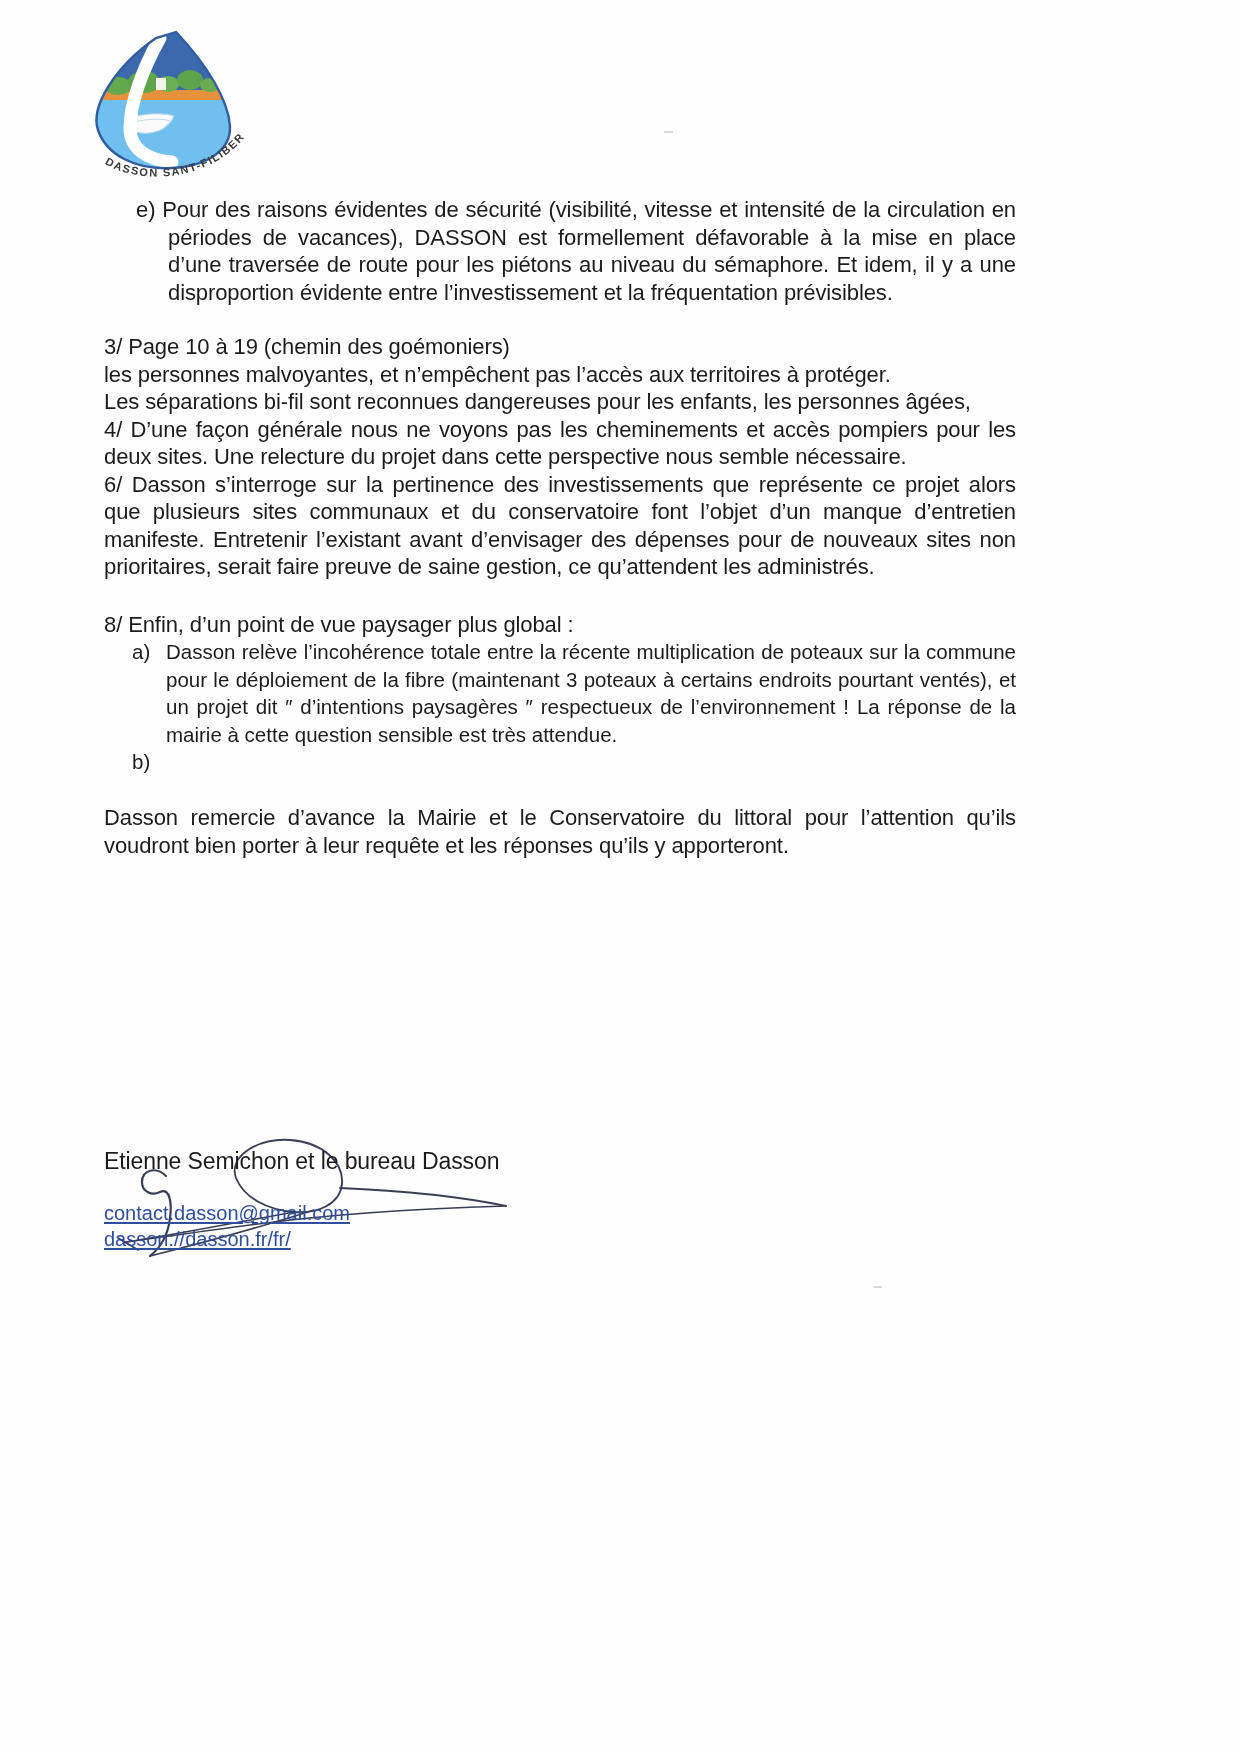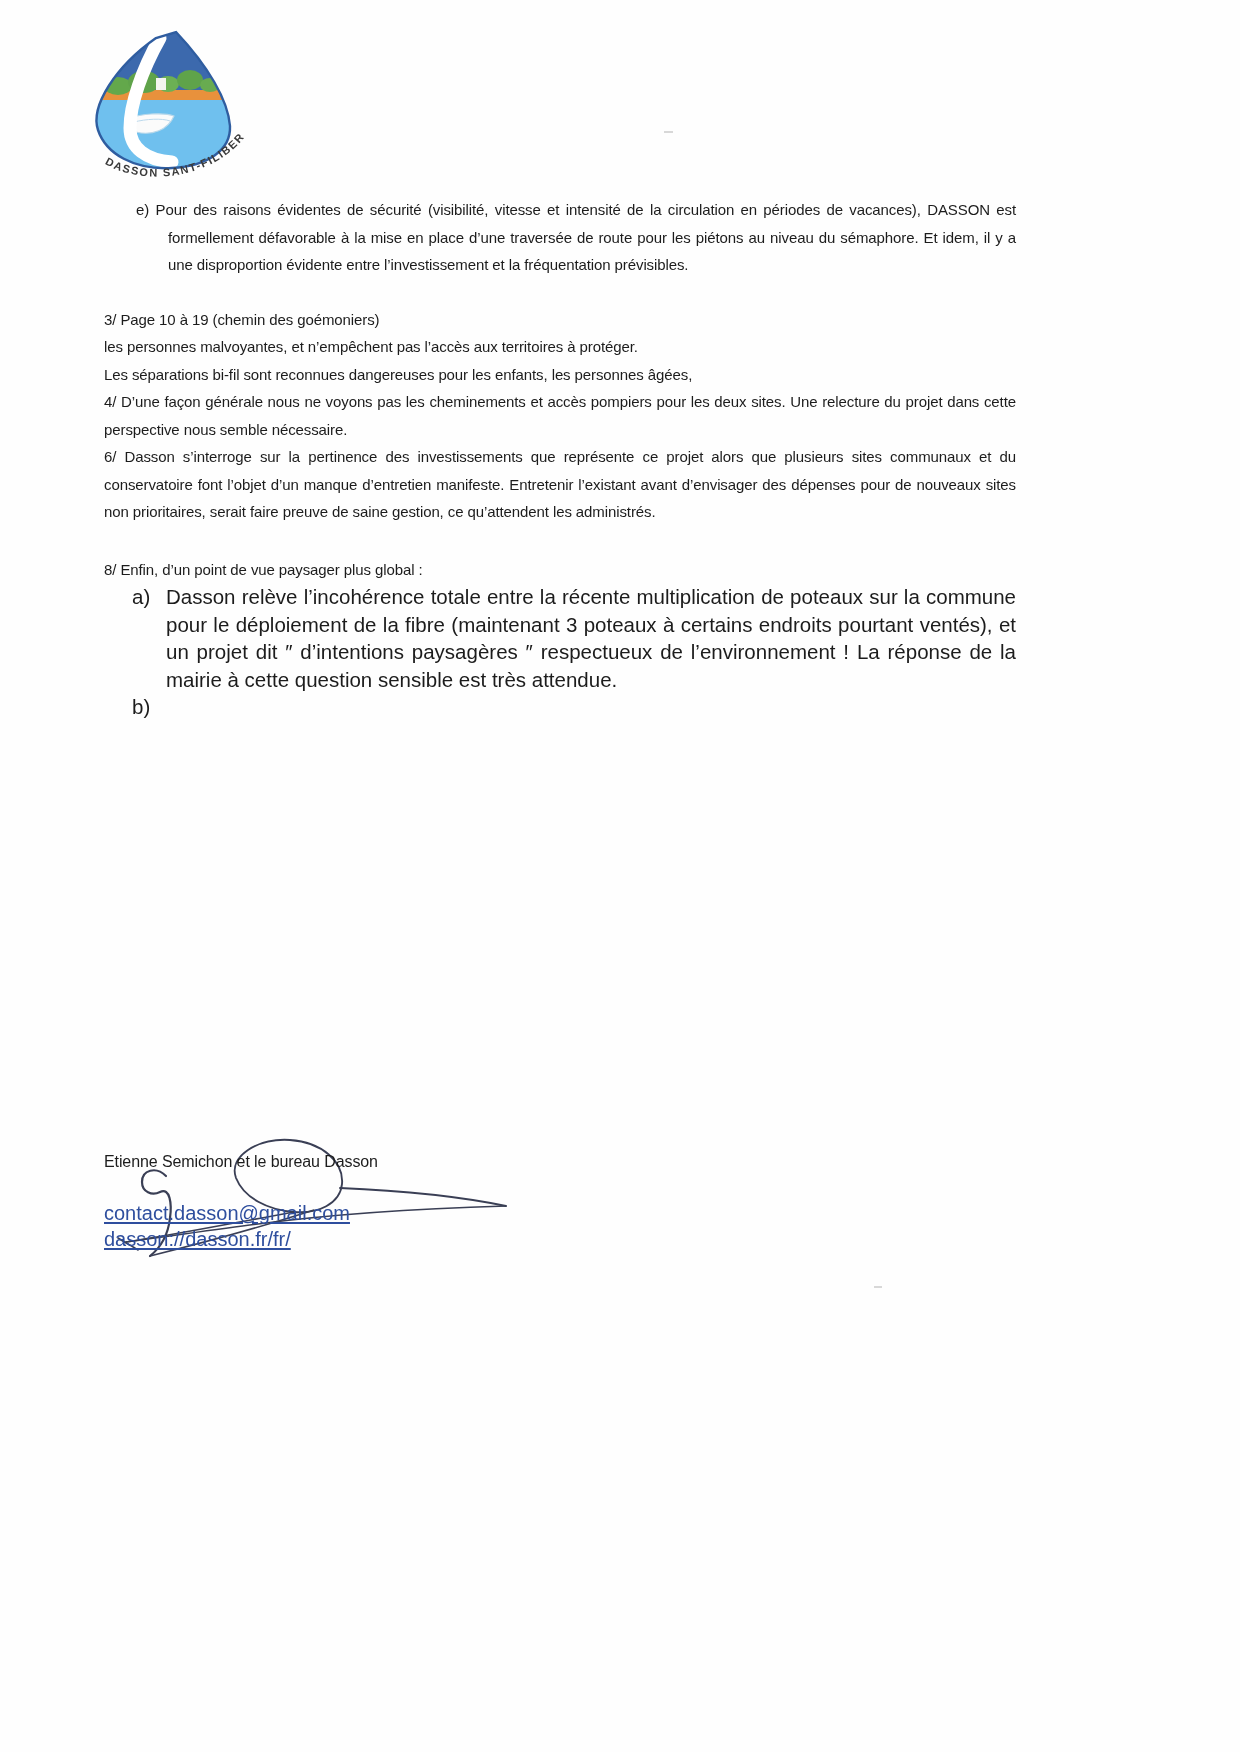--- a/index.html
+++ b/index.html
@@ -36,21 +36,21 @@
   
   .content {
     position: absolute;
     left: 104px;
     top: 196px;
     width: 912px;
   }
 
   p, .para {
     margin: 0;
-    font-size: 15px;
+    font-size: 22px;
     line-height: 27.5px;
     text-align: justify;
     text-justify: inter-word;
     letter-spacing: -0.1px;
     color: #1c1c1c;
   }
 
   .para-lettered {
     padding-left: 64px;
     text-indent: -32px;
@@ -90,21 +90,21 @@
     top: 1132px;
     width: 420px;
     height: 130px;
   }
   .signature-svg { display: block; }
 
   .signer {
     position: absolute;
     left: 104px;
     top: 1148px;
-    font-size: 16px;
+    font-size: 23px;
     color: #1c1c1c;
   }
 
   .contact {
     position: absolute;
     left: 104px;
     top: 1200px;
     font-size: 20px;
     line-height: 26px;
   }
@@ -192,20 +192,21 @@
         <span class="marker">a)</span>
         <span>Dasson relève l’incohérence totale entre la récente multiplication de poteaux sur la commune pour le déploiement de la fibre (maintenant 3 poteaux à certains endroits pourtant ventés), et un projet dit ″ d’intentions paysagères ″ respectueux de l’environnement ! La réponse de la mairie à cette question sensible est très attendue.</span>
       </li>
       <li>
         <span class="marker">b)</span>
       </li>
     </ul>
 
     <div class="gap-lg"></div>
 
+    <p class="para">Dasson remercie d’avance la Mairie et le Conservatoire du littoral pour l’attention qu’ils voudront bien porter à leur requête et les réponses qu’ils y apporteront.</p>
   </div>
 
   <div class="signature-wrap">
     <svg class="signature-svg" width="420" height="130" viewBox="0 0 420 130">
       <g fill="none" stroke="#3a3f55" stroke-linecap="round" stroke-linejoin="round">
 
         <path d="M128 46 C 120 24, 150 6, 182 8 C 214 10, 236 30, 234 52
                  C 232 72, 210 82, 186 80 C 160 78, 136 66, 128 46 Z" stroke-width="1.9"></path>
 
         <path d="M232 56 C 280 58, 340 62, 398 74" stroke-width="1.9"></path>

